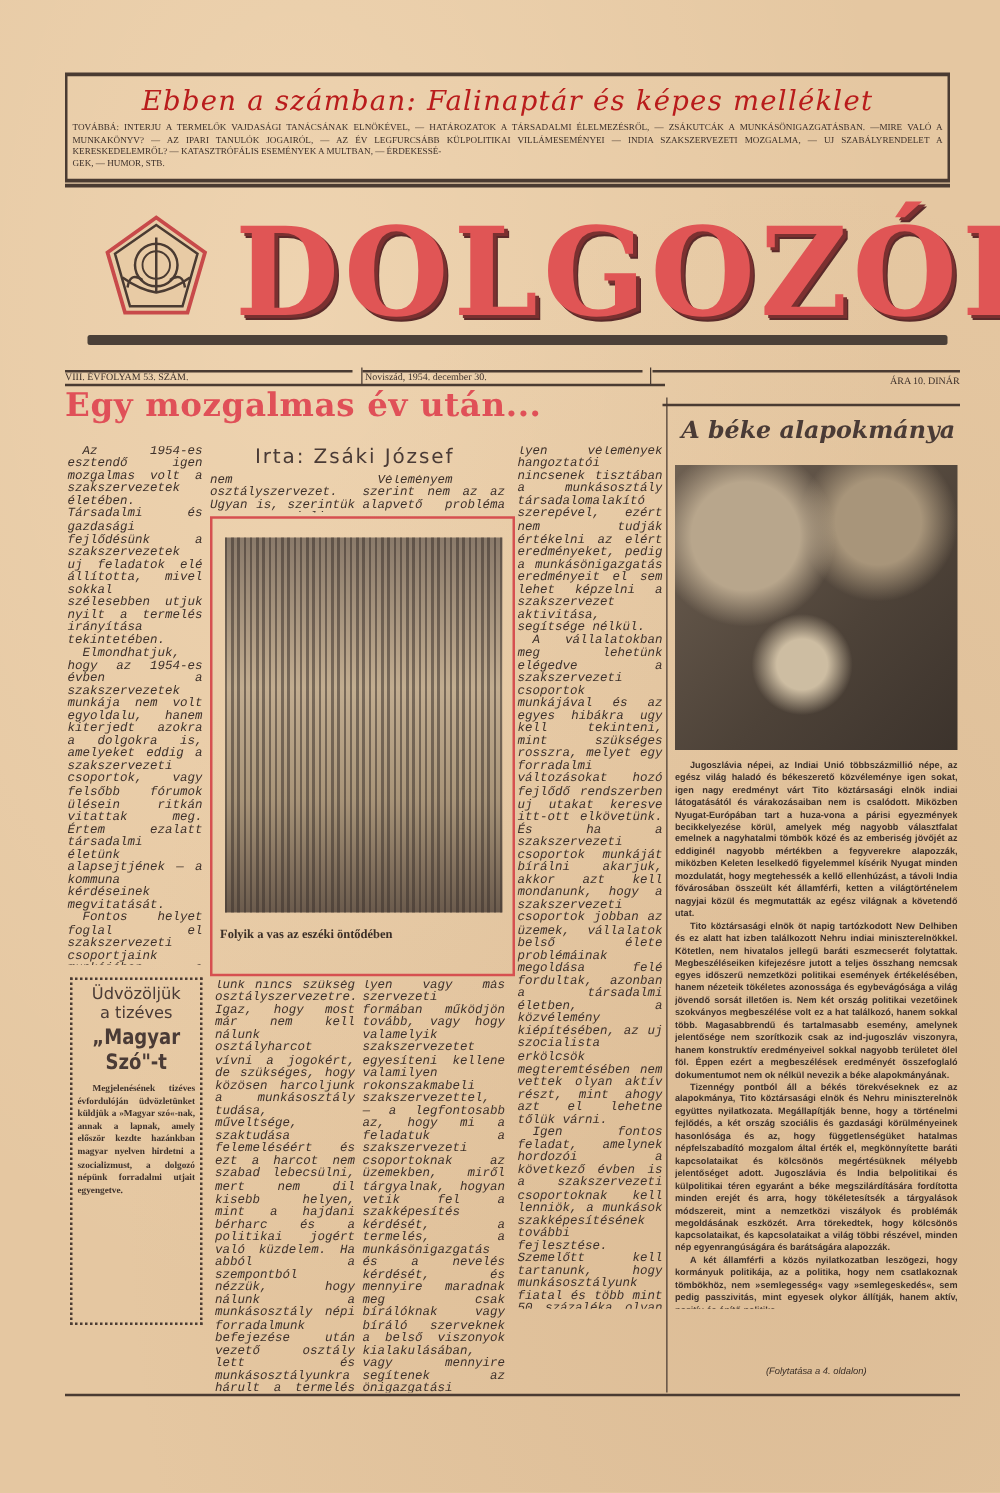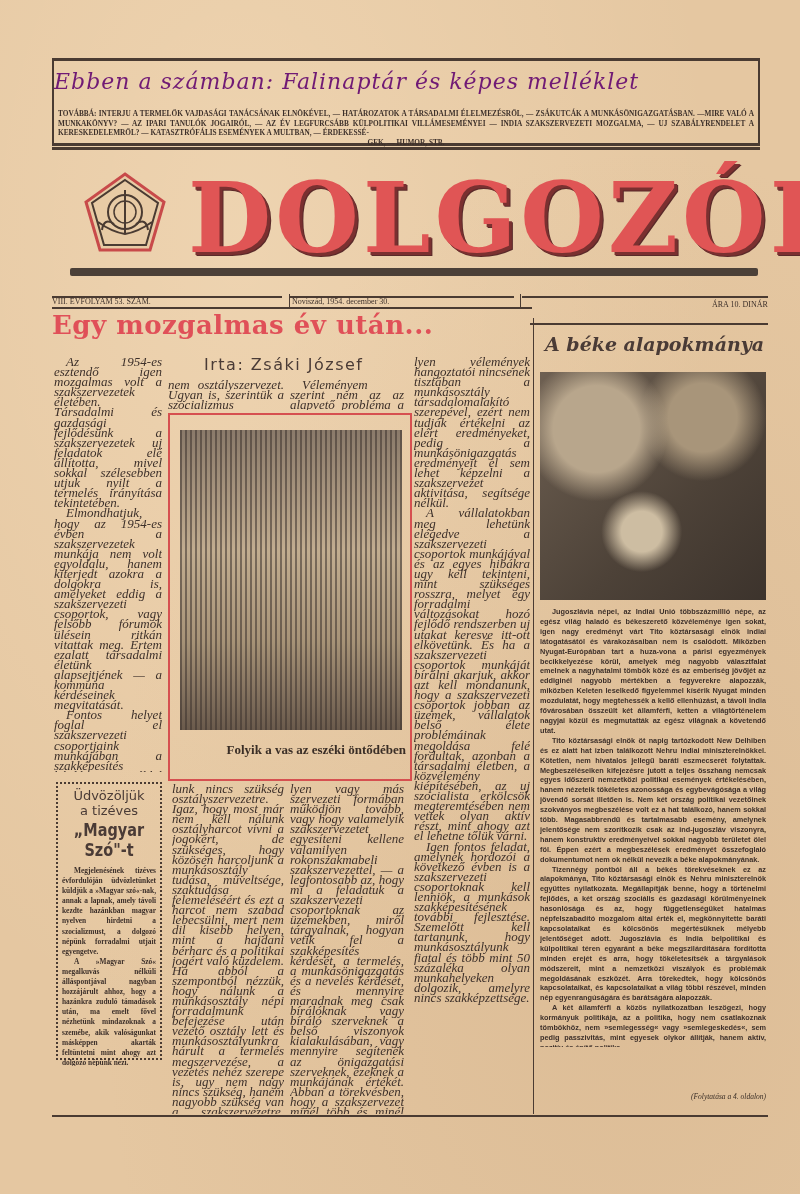--- a/index.html
+++ b/index.html
@@ -5,58 +5,58 @@
   html,body{margin:0;padding:0}
   body{width:800px;height:1194px;background:#e6c9a4;position:relative;overflow:hidden;
        font-family:"DejaVu Serif",serif;color:#3a2e26}
   .paper{position:absolute;inset:0;background:
      radial-gradient(ellipse at 30% 20%, rgba(255,235,205,.35), transparent 60%),
      radial-gradient(ellipse at 80% 80%, rgba(180,140,100,.18), transparent 60%),
      #e5c7a1;}
   .abs{position:absolute}
   
   .teaser{left:52px;top:58px;width:708px;height:88px;border-left:2px solid #4a3b32;border-right:2px solid #4a3b32;border-top:3px solid #4a3b32;border-bottom:3px solid #4a3b32;box-sizing:border-box}
-  .teaser-title{position:absolute;left:0;right:0;top:8px;font-family:"DejaVu Serif",serif;font-style:italic;font-size:22px;color:#701a75;letter-spacing:1px}
-  .teaser-text{position:absolute;left:4px;right:4px;top:48px;font-size:7.3px;line-height:9.6px;text-align:justify;font-weight:bold;color:#3d302a;font-family:"Liberation Serif",serif}
-  .teaser-text .last{text-align:center;display:block}
+  .teaser-title{position:absolute;left:0;right:0;top:8px;text-align:center;font-family:"DejaVu Serif",serif;font-style:italic;font-size:22px;color:#b91c1c;letter-spacing:1px}
+  .teaser-text{position:absolute;left:4px;right:4px;top:36px;font-size:7.3px;line-height:9.6px;text-align:justify;font-weight:normal;color:#3d302a;font-family:"Liberation Serif",serif}
+  .teaser-text .last{display:block}
   
   .mast-rule-top{left:52px;top:147px;width:708px;height:3px;background:#4a3b32}
   .emblem{left:84px;top:172px;width:82px;height:80px}
   .title{left:188px;top:168px;width:560px;height:100px;font-family:"DejaVu Serif",serif;font-weight:bold;font-size:96px;letter-spacing:4px;line-height:100px;
          color:#e05555;text-shadow:3px 3px 0 #7a3030, 4px 4px 0 #5a2a2a;transform:scaleY(1.02)}
   .title-bar{left:70px;top:268px;width:688px;height:8px;background:#4b4038;border-radius:2px}
   .info-rule{top:296px;height:2px;background:#4a3b32}
   .info{top:297px;font-size:8px;font-weight:normal;font-family:"Liberation Serif",serif;color:#3d302a}
   .info-rule2{top:307px;height:2px;background:#4a3b32}
   
   .headline{left:52px;top:310px;font-family:"DejaVu Serif",serif;font-weight:bold;font-size:26px;color:#e05058;letter-spacing:.5px}
   .byline{left:204px;top:355px;font-family:"DejaVu Sans",sans-serif;font-size:16px;color:#4a3b36;letter-spacing:1.5px}
-  .col{font-family:Liberation Serif, serif;font-style:italic;font-size:13px;line-height:10.1px;text-align:justify;color:#3d302a;overflow:hidden;hyphens:auto}
+  .col{font-family:Liberation Mono, monospace;font-style:italic;font-size:10px;line-height:10.1px;text-align:justify;color:#3d302a;overflow:hidden;hyphens:auto}
   .col p{margin:0;text-indent:12px}
   .col.b{font-style:normal;font-weight:bold;font-family:"Liberation Serif",serif;font-size:7.4px}
   
   .illus-frame{left:168px;top:413px;width:244px;height:368px;border-left:2px solid #d65050;border-top:2px solid #d65050;border-bottom:2px solid #d65050;border-right:2px solid #d65050;box-sizing:border-box}
   .illus{left:180px;top:430px;width:222px;height:300px;background:
       repeating-linear-gradient(90deg, rgba(60,50,45,.55) 0 2px, transparent 2px 5px),
       linear-gradient(180deg,#8a7a6a,#c2ad90 40%,#a89478 70%,#6a5a4c);
       }
-  .illus-cap{left:176px;top:742px;width:230px;text-align:right;font-size:13px;font-weight:bold;font-family:"Liberation Serif",serif}
+  .illus-cap{left:176px;top:742px;width:230px;text-align:left;font-size:10px;font-weight:bold;font-family:"Liberation Serif",serif}
   .v-rule{width:1px;background:#4a3b32}
   
   .greet{left:56px;top:782px;width:106px;height:278px;border:2px dotted #4a3b32;box-sizing:border-box}
   .greet-h{font-family:"DejaVu Sans",sans-serif;text-align:center;color:#4a3b36}
   
   .right-head{left:545px;top:333px;font-family:"DejaVu Serif",serif;font-style:italic;font-weight:bold;font-size:19px;color:#4a3b36}
   .photo{left:540px;top:372px;width:226px;height:228px;background:
      radial-gradient(circle at 25% 25%, #b8a68c 0 18%, transparent 30%),
      radial-gradient(circle at 72% 20%, #a8957a 0 14%, transparent 26%),
      radial-gradient(circle at 45% 70%, #cdbda2 0 10%, transparent 20%),
      linear-gradient(135deg,#6e6052,#4d4238 60%,#3c332c)}
   .rcol{left:540px;top:607px;width:226px;height:440px;font-size:7.3px;line-height:9.9px;font-style:normal;font-weight:bold;font-family:Liberation Sans, sans-serif}
-  .cont{left:540px;top:1092px;width:226px;text-align:right;font-size:7.5px;font-style:italic;font-family:Liberation Serif, serif}
+  .cont{left:540px;top:1092px;width:226px;text-align:center;font-size:7.5px;font-style:italic;font-family:Liberation Sans, sans-serif}
   .bottom-rule{left:52px;top:1115px;width:716px;height:2px;background:#4a3b32}
 </style>
 </head>
 <body>
 <div class="paper"></div>
 
 <div class="abs teaser">
   <div class="teaser-title">Ebben a számban: Falinaptár és képes melléklet</div>
   <div class="teaser-text">
     <span>TOVÁBBÁ: INTERJU A TERMELŐK VAJDASÁGI TANÁCSÁNAK ELNÖKÉVEL, — HATÁROZATOK A TÁRSADALMI ÉLELMEZÉSRŐL, — ZSÁKUTCÁK A MUNKÁSÖNIGAZGATÁSBAN. —MIRE VALÓ A MUNKAKÖNYV? — AZ IPARI TANULÓK JOGAIRÓL, — AZ ÉV LEGFURCSÁBB KÜLPOLITIKAI VILLÁMESEMÉNYEI — INDIA SZAKSZERVEZETI MOZGALMA, — UJ SZABÁLYRENDELET A KERESKEDELEMRŐL? — KATASZTRÓFÁLIS ESEMÉNYEK A MULTBAN, — ÉRDEKESSÉ-</span>
@@ -119,22 +119,21 @@
 </div>
 <div class="abs col" style="left:290px;top:784px;width:114px;height:330px">
   <p style="text-indent:0">lyen vagy más szervezeti formában működjön tovább, vagy hogy valamelyik szakszervezetet egyesíteni kellene valamilyen rokonszakmabeli szakszervezettel, — a legfontosabb az, hogy mi a feladatuk a szakszervezeti csoportoknak az üzemekben, miről tárgyalnak, hogyan vetik fel a szakképesítés kérdését, a termelés, a munkásönigazgatás és a nevelés kérdését, és mennyire maradnak meg csak bírálóknak vagy bíráló szerveknek a belső viszonyok kialakulásában, vagy mennyire segítenek az önigazgatási szerveknek, ezeknek a munkájának értékét. Abban a törekvésben, hogy a szakszervezet minél több és minél jobban segítsenek a munkásosztály nagy feladatainak megvalósításában. Talán innen ered a jelenség, hogy a szakszervezeti tagság kisebb része néha fel veti azt a kérdést, minek legyen a szakszervezet tagja, hiszen ebből, a látszat szerint, nincs anyagi haszna. Az</p>
 </div>
 
 <div class="abs greet">
   <div class="greet-h" style="margin-top:4px;font-size:13px">Üdvözöljük</div>
   <div class="greet-h" style="font-size:13px">a tizéves</div>
   <div class="greet-h" style="font-size:17px;font-weight:bold;margin-top:2px;transform:scaleX(.85)">„Magyar Szó"-t</div>
   <div class="col b" style="margin:6px 4px 0 4px;height:200px">
-    <p>Megjelenésének tizéves évfordulóján üdvözletünket küldjük a »Magyar szó«-nak, annak a lapnak, amely távoli kezdte hazánkban magyar nyelven hirdetni a szocializmust, a dolgozó népünk forradalmi utjait egyengetve.</p>
-    <p>A »Magyar Szó« megalkuvás nélküli álláspontjával nagyban hozzájárult ahhoz, hogy a hazánkra zuduló támadások után, ma emelt fővel nézhetünk mindazoknak a szemébe, akik valóságunkat másképpen akarták feltüntetni mint ahogy azt dolgozó népünk nézi.</p>
+    <p>Megjelenésének tizéves évfordulóján üdvözletünket küldjük a »Magyar szó«-nak, annak a lapnak, amely először kezdte hazánkban magyar nyelven hirdetni a szocializmust, a dolgozó népünk forradalmi utjait egyengetve.</p>
 
   </div>
 </div>
 
 <div class="abs v-rule" style="left:533px;top:318px;height:796px"></div>
 
 <div class="abs right-head">A béke alapokmánya</div>
 <div class="abs photo"></div>
 <div class="abs col rcol">
   <p>Jugoszlávia népei, az Indiai Unió többszázmillió népe, az egész világ haladó és békeszerető közvéleménye igen sokat, igen nagy eredményt várt Tito köztársasági elnök indiai látogatásától és várakozásaiban nem is csalódott. Miközben Nyugat-Európában tart a huza-vona a párisi egyezmények becikkelyezése körül, amelyek még nagyobb választfalat emelnek a nagyhatalmi tömbök közé és az emberiség jövőjét az eddiginél nagyobb mértékben a fegyverekre alapozzák, miközben Keleten leselkedő figyelemmel kísérik Nyugat minden mozdulatát, hogy megtehessék a kellő ellenhúzást, a távoli India fővárosában összeült két államférfi, ketten a világtörténelem nagyjai közül és megmutatták az egész világnak a követendő utat.</p>

